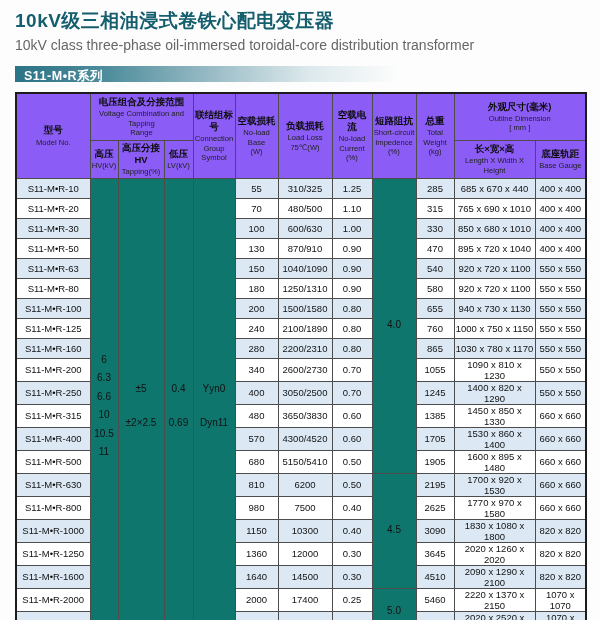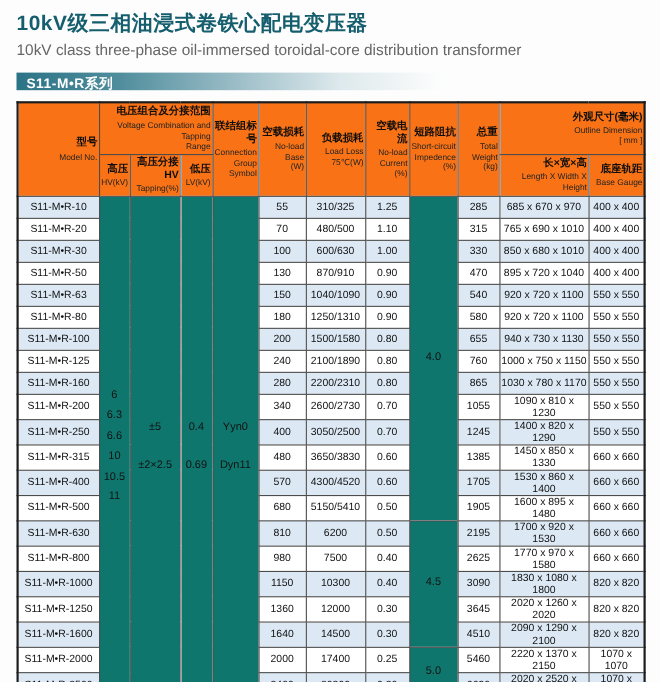--- a/index.html
+++ b/index.html
@@ -43,24 +43,23 @@
     width: 570px;
     border: 2px solid #1c1c1c;
   }
   table.spec th, table.spec td {
     border: 1px solid #4c4c4c;
     text-align: center;
     vertical-align: middle;
     overflow: hidden;
   }
   table.spec th {
-    background: #f97316;
+    background: #8b5cf6;
     font-weight: normal;
     padding: 1px;
-    text-align: right;
   }
   .th-zh {
     display: block;
     font-size: 9.5px;
     font-weight: bold;
     color: #0d0d0d;
     white-space: pre-line;
     line-height: 1.3;
   }
   .th-en {
@@ -199,21 +198,21 @@
 ±2×2.5</td>
           <td class="merged gap-lines" rowspan="21">0.4
 0.69</td>
           <td class="merged gap-lines" rowspan="21">Yyn0
 Dyn11</td>
           <td class="stripe">55</td>
           <td class="stripe">310/325</td>
           <td class="stripe">1.25</td>
           <td class="merged" rowspan="14">4.0</td>
           <td class="stripe">285</td>
-          <td class="stripe">685 x 670 x 970</td>
+          <td class="stripe">685 x 670 x 440</td>
           <td class="stripe">400 x 400</td>
         </tr>
         <tr>
           <td>S11-M•R-20</td>
           <td>70</td>
           <td>480/500</td>
           <td>1.10</td>
           <td>315</td>
           <td>765 x 690 x 1010</td>
           <td>400 x 400</td>

